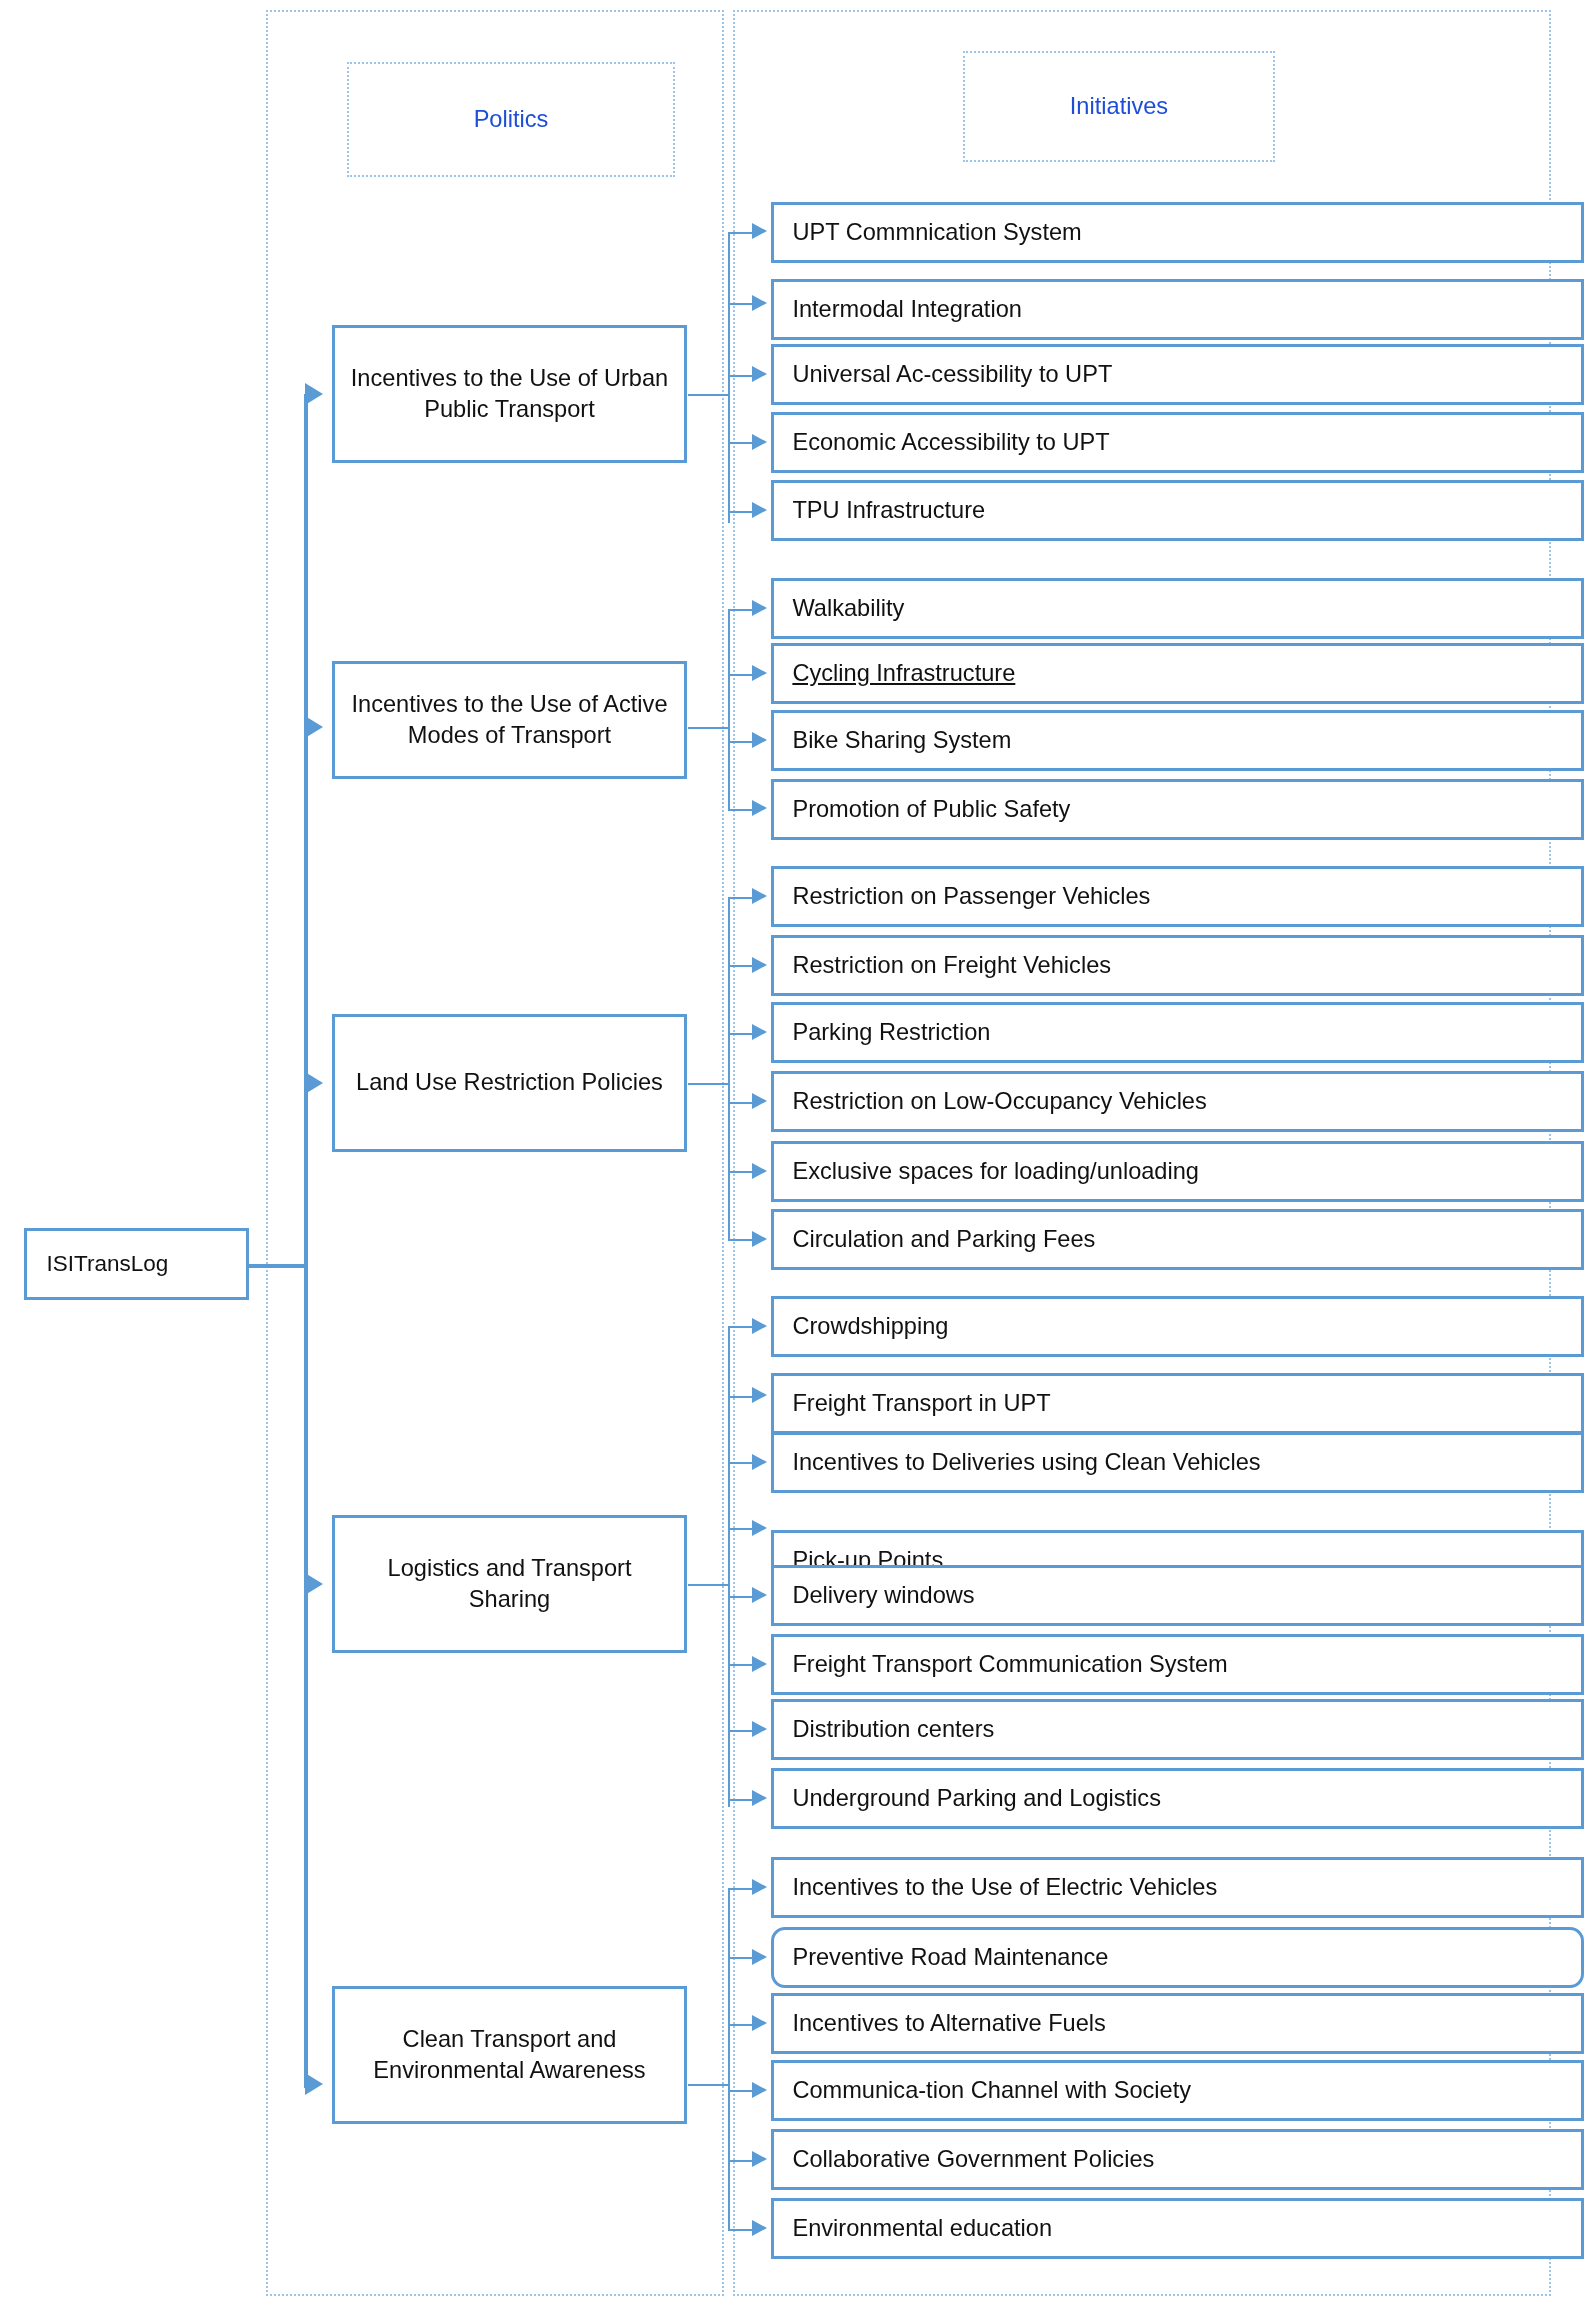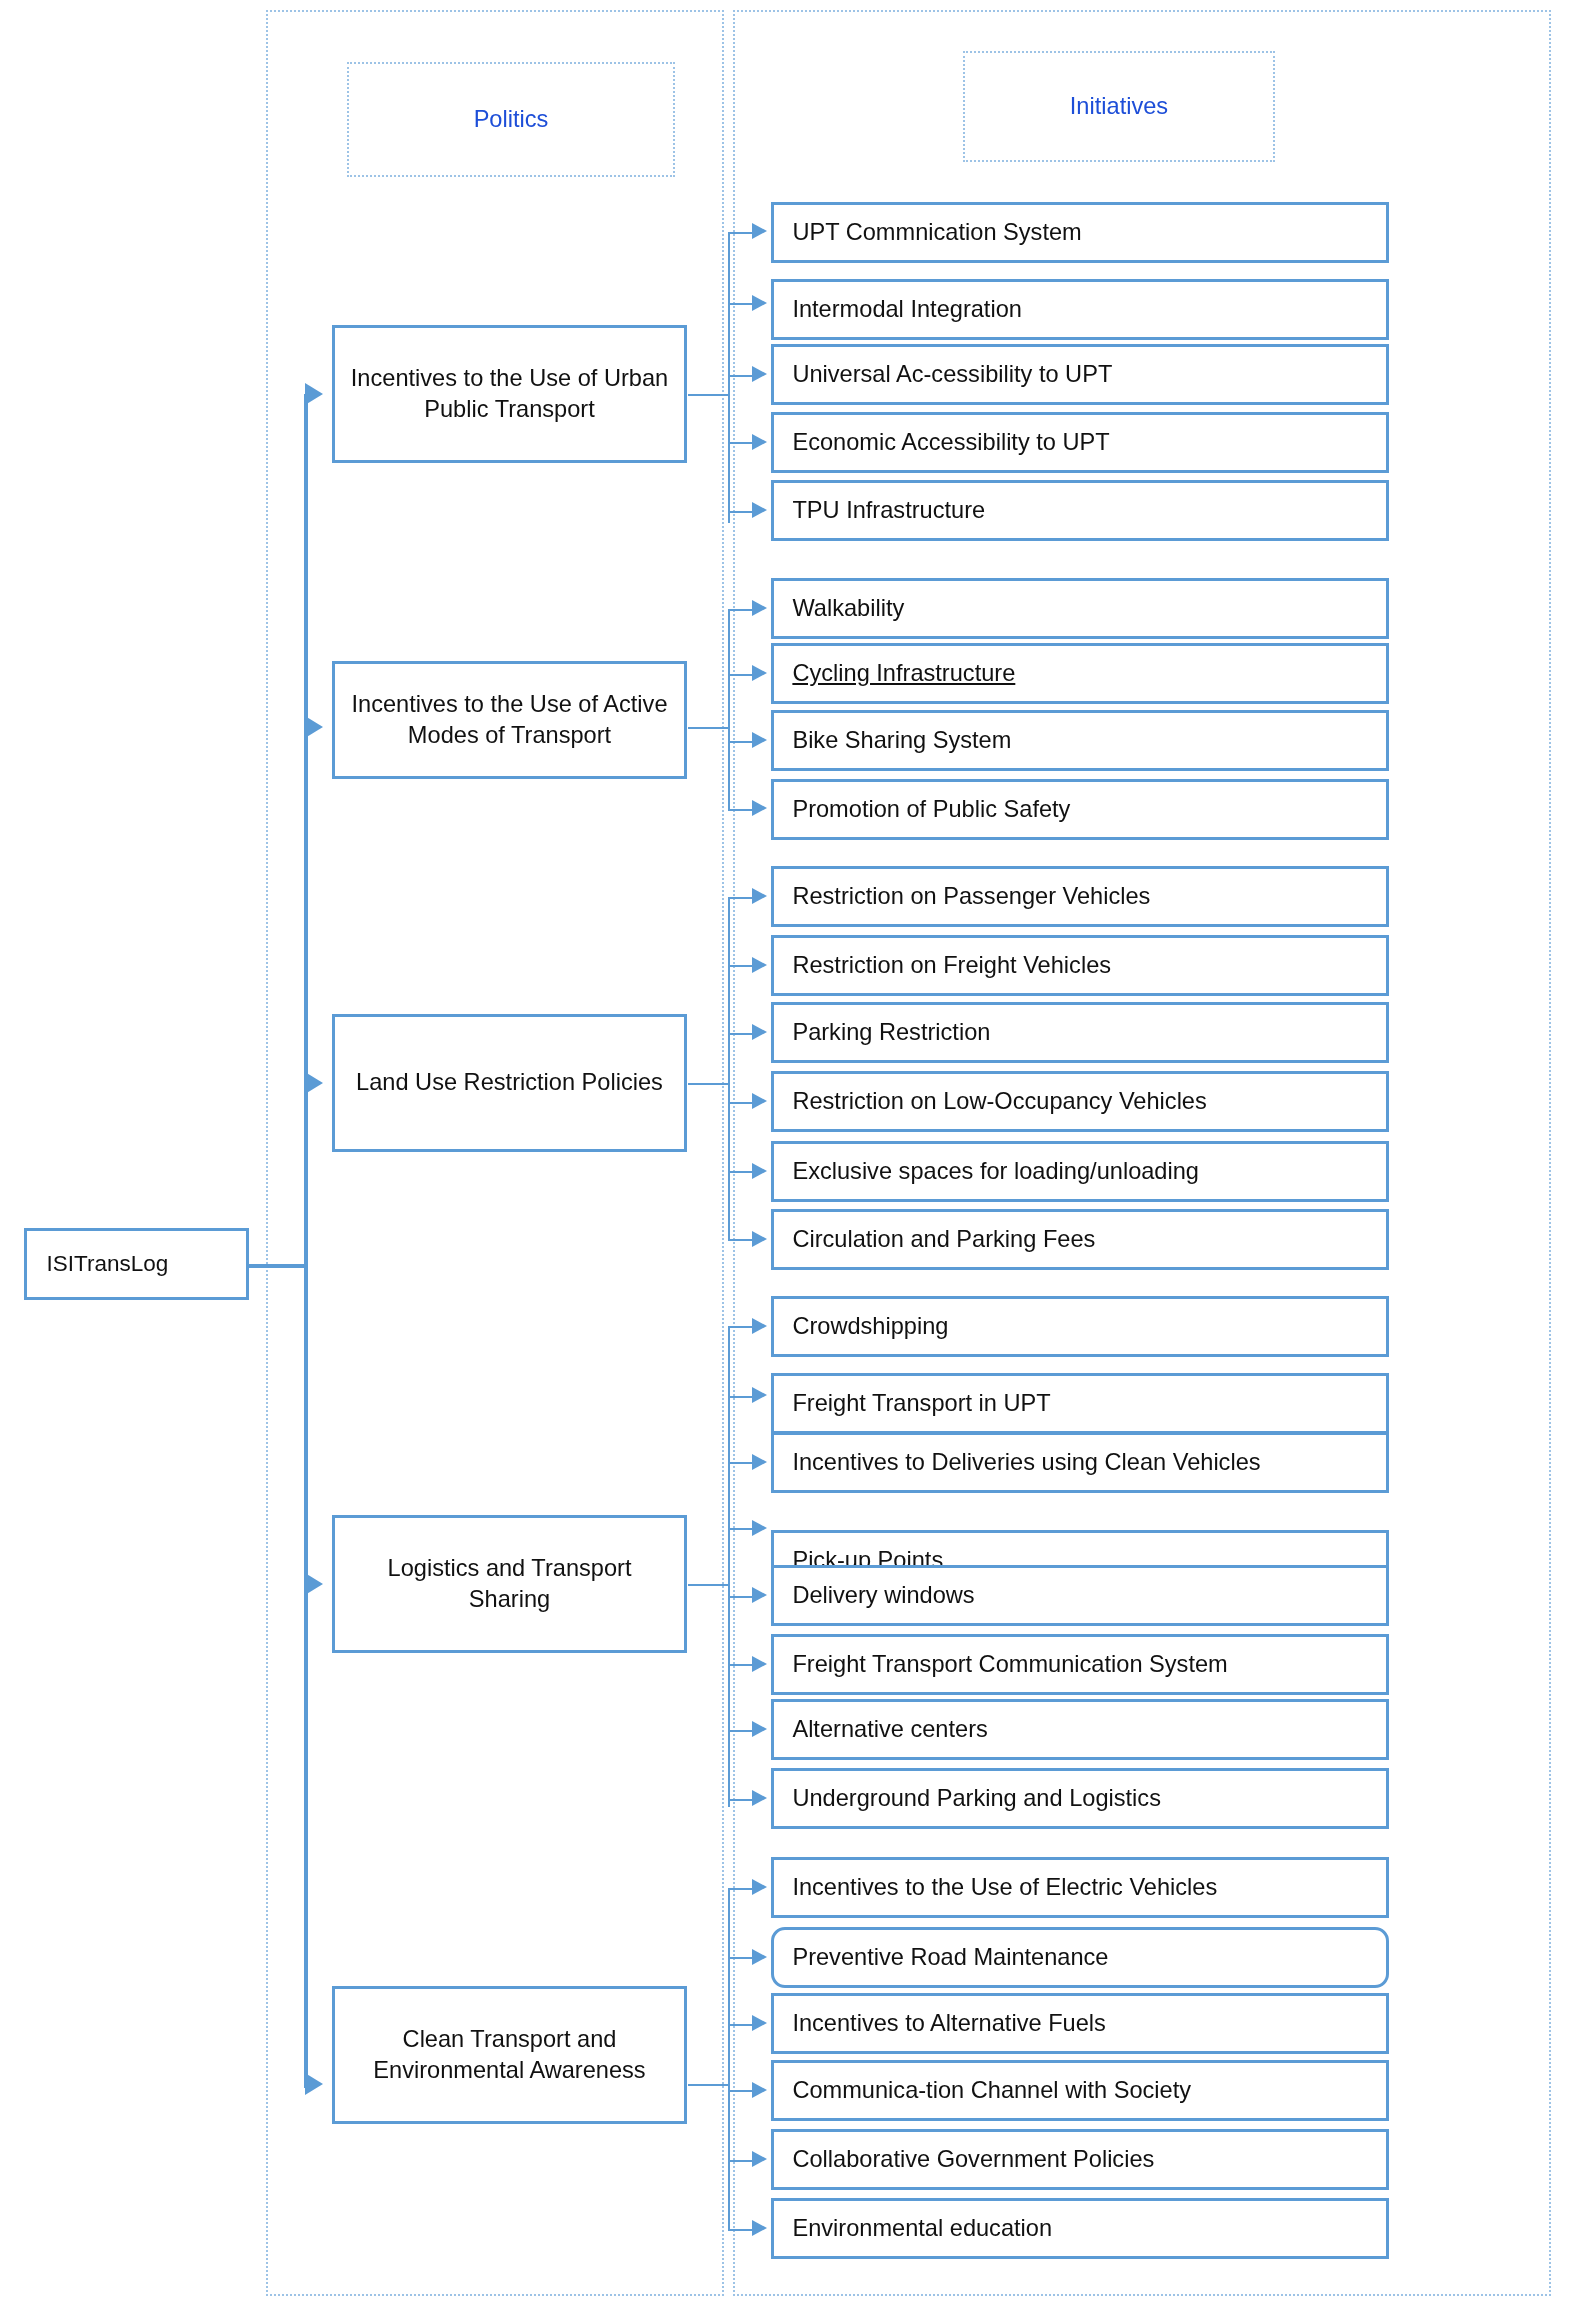--- a/index.html
+++ b/index.html
@@ -69,21 +69,21 @@
     width: 355px;
     justify-content: center;
     text-align: center;
     font-size: 23.6px;
     padding: 0 10.4px;
   }
 
   
   .initiative {
     left: 771px;
-    width: 618px;
+    width: 813px;
     height: 61px;
     justify-content: flex-start;
     padding-left: 18.4px;
     font-size: 23.6px;
     text-align: center;
   }
 
   
   .hline {
     position: absolute;
@@ -305,21 +305,21 @@
 
 <div class="hline" style="left:728px; top:1664px; width:30px;"></div>
 <div class="arrow-small" style="left:752px; top:1656px;"></div>
 <div class="node initiative" style="top:1634px;">
   <span>Freight Transport Communication System</span>
 </div>
 
 <div class="hline" style="left:728px; top:1730px; width:30px;"></div>
 <div class="arrow-small" style="left:752px; top:1721px;"></div>
 <div class="node initiative" style="top:1699px;">
-  <span>Alternative centers</span>
+  <span>Distribution centers</span>
 </div>
 
 <div class="hline" style="left:728px; top:1799px; width:30px;"></div>
 <div class="arrow-small" style="left:752px; top:1790px;"></div>
 <div class="node initiative" style="top:1768px;">
   <span>Underground Parking and Logistics</span>
 </div>
 
 <div class="node policy" id="policy-5" style="top:1986px; height:138px;">
   <span>Clean Transport and Environmental Awareness</span>

